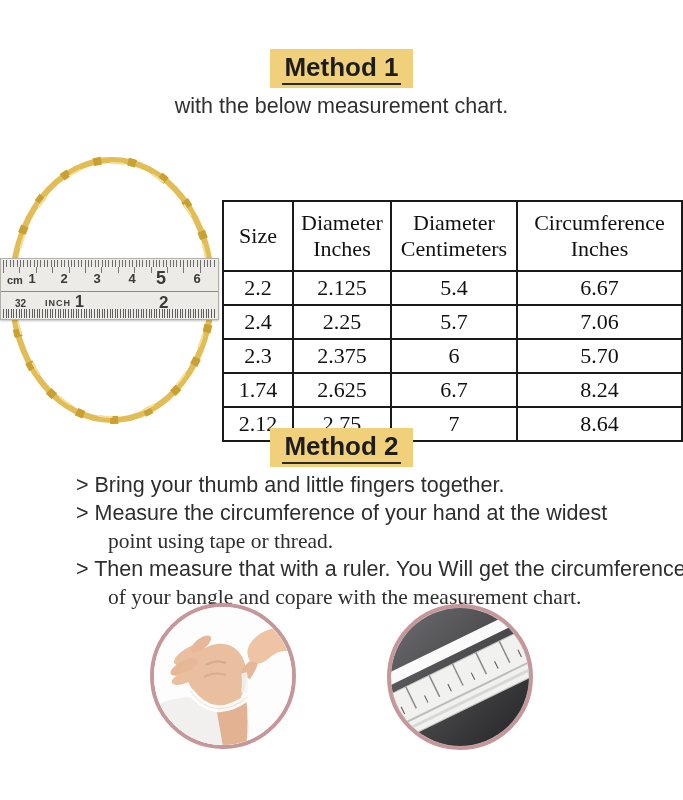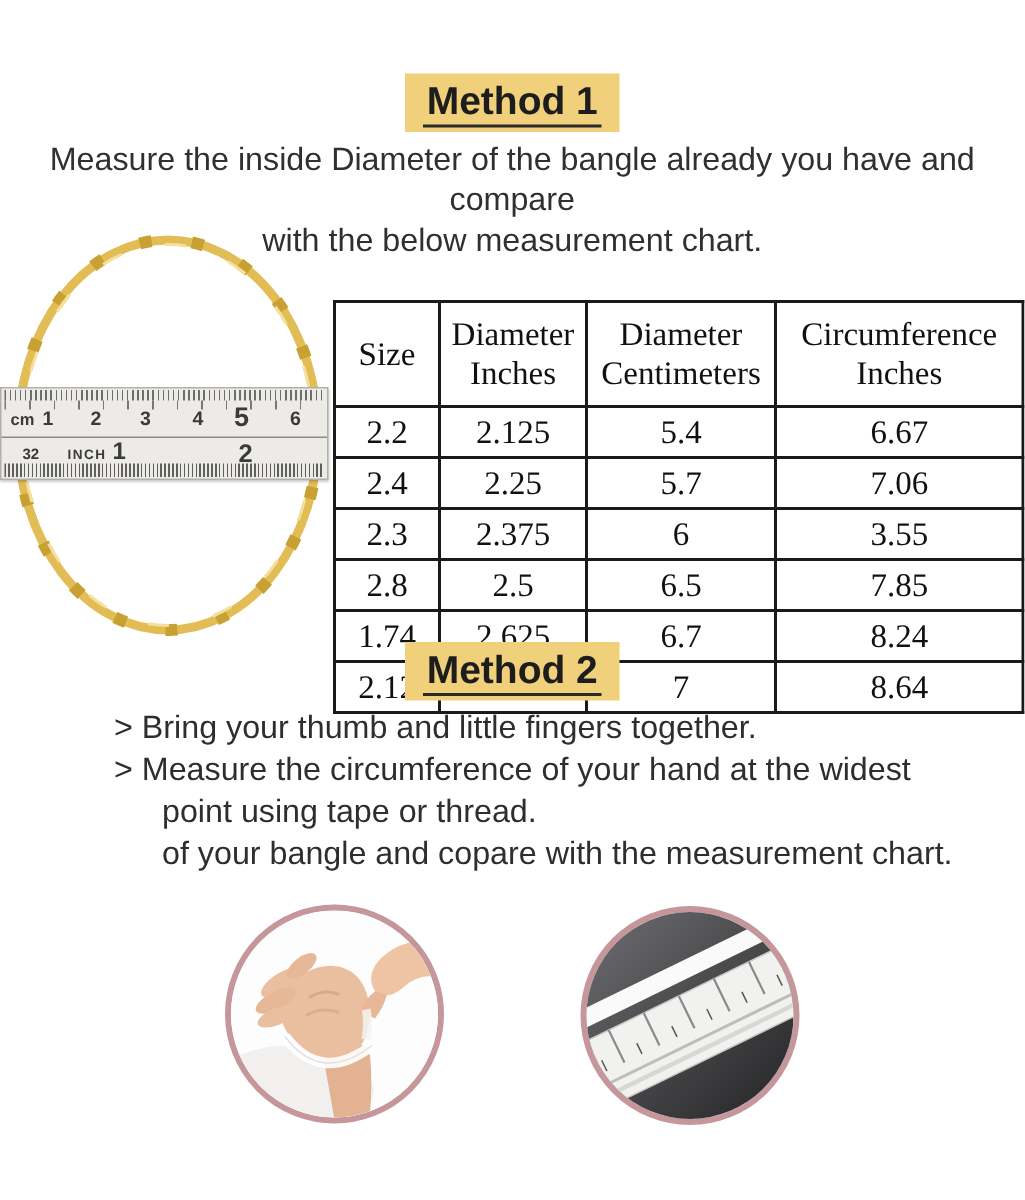--- a/index.html
+++ b/index.html
@@ -69,41 +69,40 @@
   #inch-32{left:14px;top:5px;font-size:10px;font-weight:bold;}
   #inch-label{left:44px;top:5px;font-size:9px;letter-spacing:1px;font-weight:bold;}
   #inch-1{left:74px;top:0px;font-size:16px;font-weight:bold;}
   #inch-2{left:158px;top:0px;font-size:17px;font-weight:bold;}
   
   #bullets{
     position:absolute;left:36px;top:471px;width:630px;
     font-size:21.5px;line-height:28px;color:#2e2e2e;
   }
   .bullet-line{white-space:nowrap;margin-left:40px;}
-  .bullet-cont{padding-left:32px;}
+  .bullet-cont{padding-left:32px;font-family:Liberation Serif, serif;}
   
   .photo-circle{
     position:absolute;width:138px;height:138px;border-radius:50%;
     border:4px solid #c5979b;overflow:hidden;background:#fff;
   }
   #photo-left{left:150px;top:603px;}
   #photo-right{left:387px;top:604px;}
   .photo-circle svg{display:block;}
 </style>
 </head>
 <body>
 
 <div class="method-head" id="method1-head">
   <div class="hl">
     <span>Method 1</span>
   </div>
 </div>
 
 <div id="intro">
-  <div>Measure the inside Diameter of the bangle already you have and compare</div>
   <div>with the below measurement chart.</div>
 </div>
 
 <div id="bangle-wrap">
   <svg width="220" height="270" viewBox="0 0 220 270">
     <ellipse cx="110" cy="135" rx="100" ry="130" fill="none" stroke="#e2bd55" stroke-width="6"></ellipse>
     <ellipse cx="110" cy="135" rx="100" ry="130" fill="none" stroke="#c9a133" stroke-width="8" stroke-dasharray="8 27"></ellipse>
     <ellipse cx="110" cy="135" rx="97" ry="127" fill="none" stroke="#f4e09a" stroke-width="2" stroke-dasharray="14 30"></ellipse>
   </svg>
 </div>
@@ -158,27 +157,21 @@
   <tr>
     <td>2.4</td>
     <td>2.25</td>
     <td>5.7</td>
     <td>7.06</td>
   </tr>
   <tr>
     <td>2.3</td>
     <td>2.375</td>
     <td>6</td>
-    <td>3.55</td>
-  </tr>
-  <tr>
-    <td>2.8</td>
-    <td>2.5</td>
-    <td>6.5</td>
-    <td>7.85</td>
+    <td>5.70</td>
   </tr>
   <tr>
     <td>1.74</td>
     <td>2.625</td>
     <td>6.7</td>
     <td>8.24</td>
   </tr>
   <tr>
     <td>2.12</td>
     <td>2.75</td>
@@ -191,20 +184,21 @@
 <div class="method-head" id="method2-head">
   <div class="hl">
     <span>Method 2</span>
   </div>
 </div>
 
 <div id="bullets">
   <div class="bullet-line">&gt; Bring your thumb and little fingers together.</div>
   <div class="bullet-line">&gt; Measure the circumference of your hand at the widest</div>
   <div class="bullet-line bullet-cont">point using tape or thread.</div>
+  <div class="bullet-line">&gt; Then measure that with a ruler. You Will get the circumference</div>
   <div class="bullet-line bullet-cont">of your bangle and copare with the measurement chart.</div>
 </div>
 
 <div class="photo-circle" id="photo-left">
   <svg width="138" height="138" viewBox="0 0 138 138">
     <rect width="138" height="138" fill="#fdfdfd"></rect>
     <ellipse cx="40" cy="120" rx="55" ry="30" fill="#f1f0ee"></ellipse>
 
     <path d="M70,145 L62,100 Q60,88 70,82 L92,92 Q95,110 92,145 Z" fill="#e3b293"></path>
 

